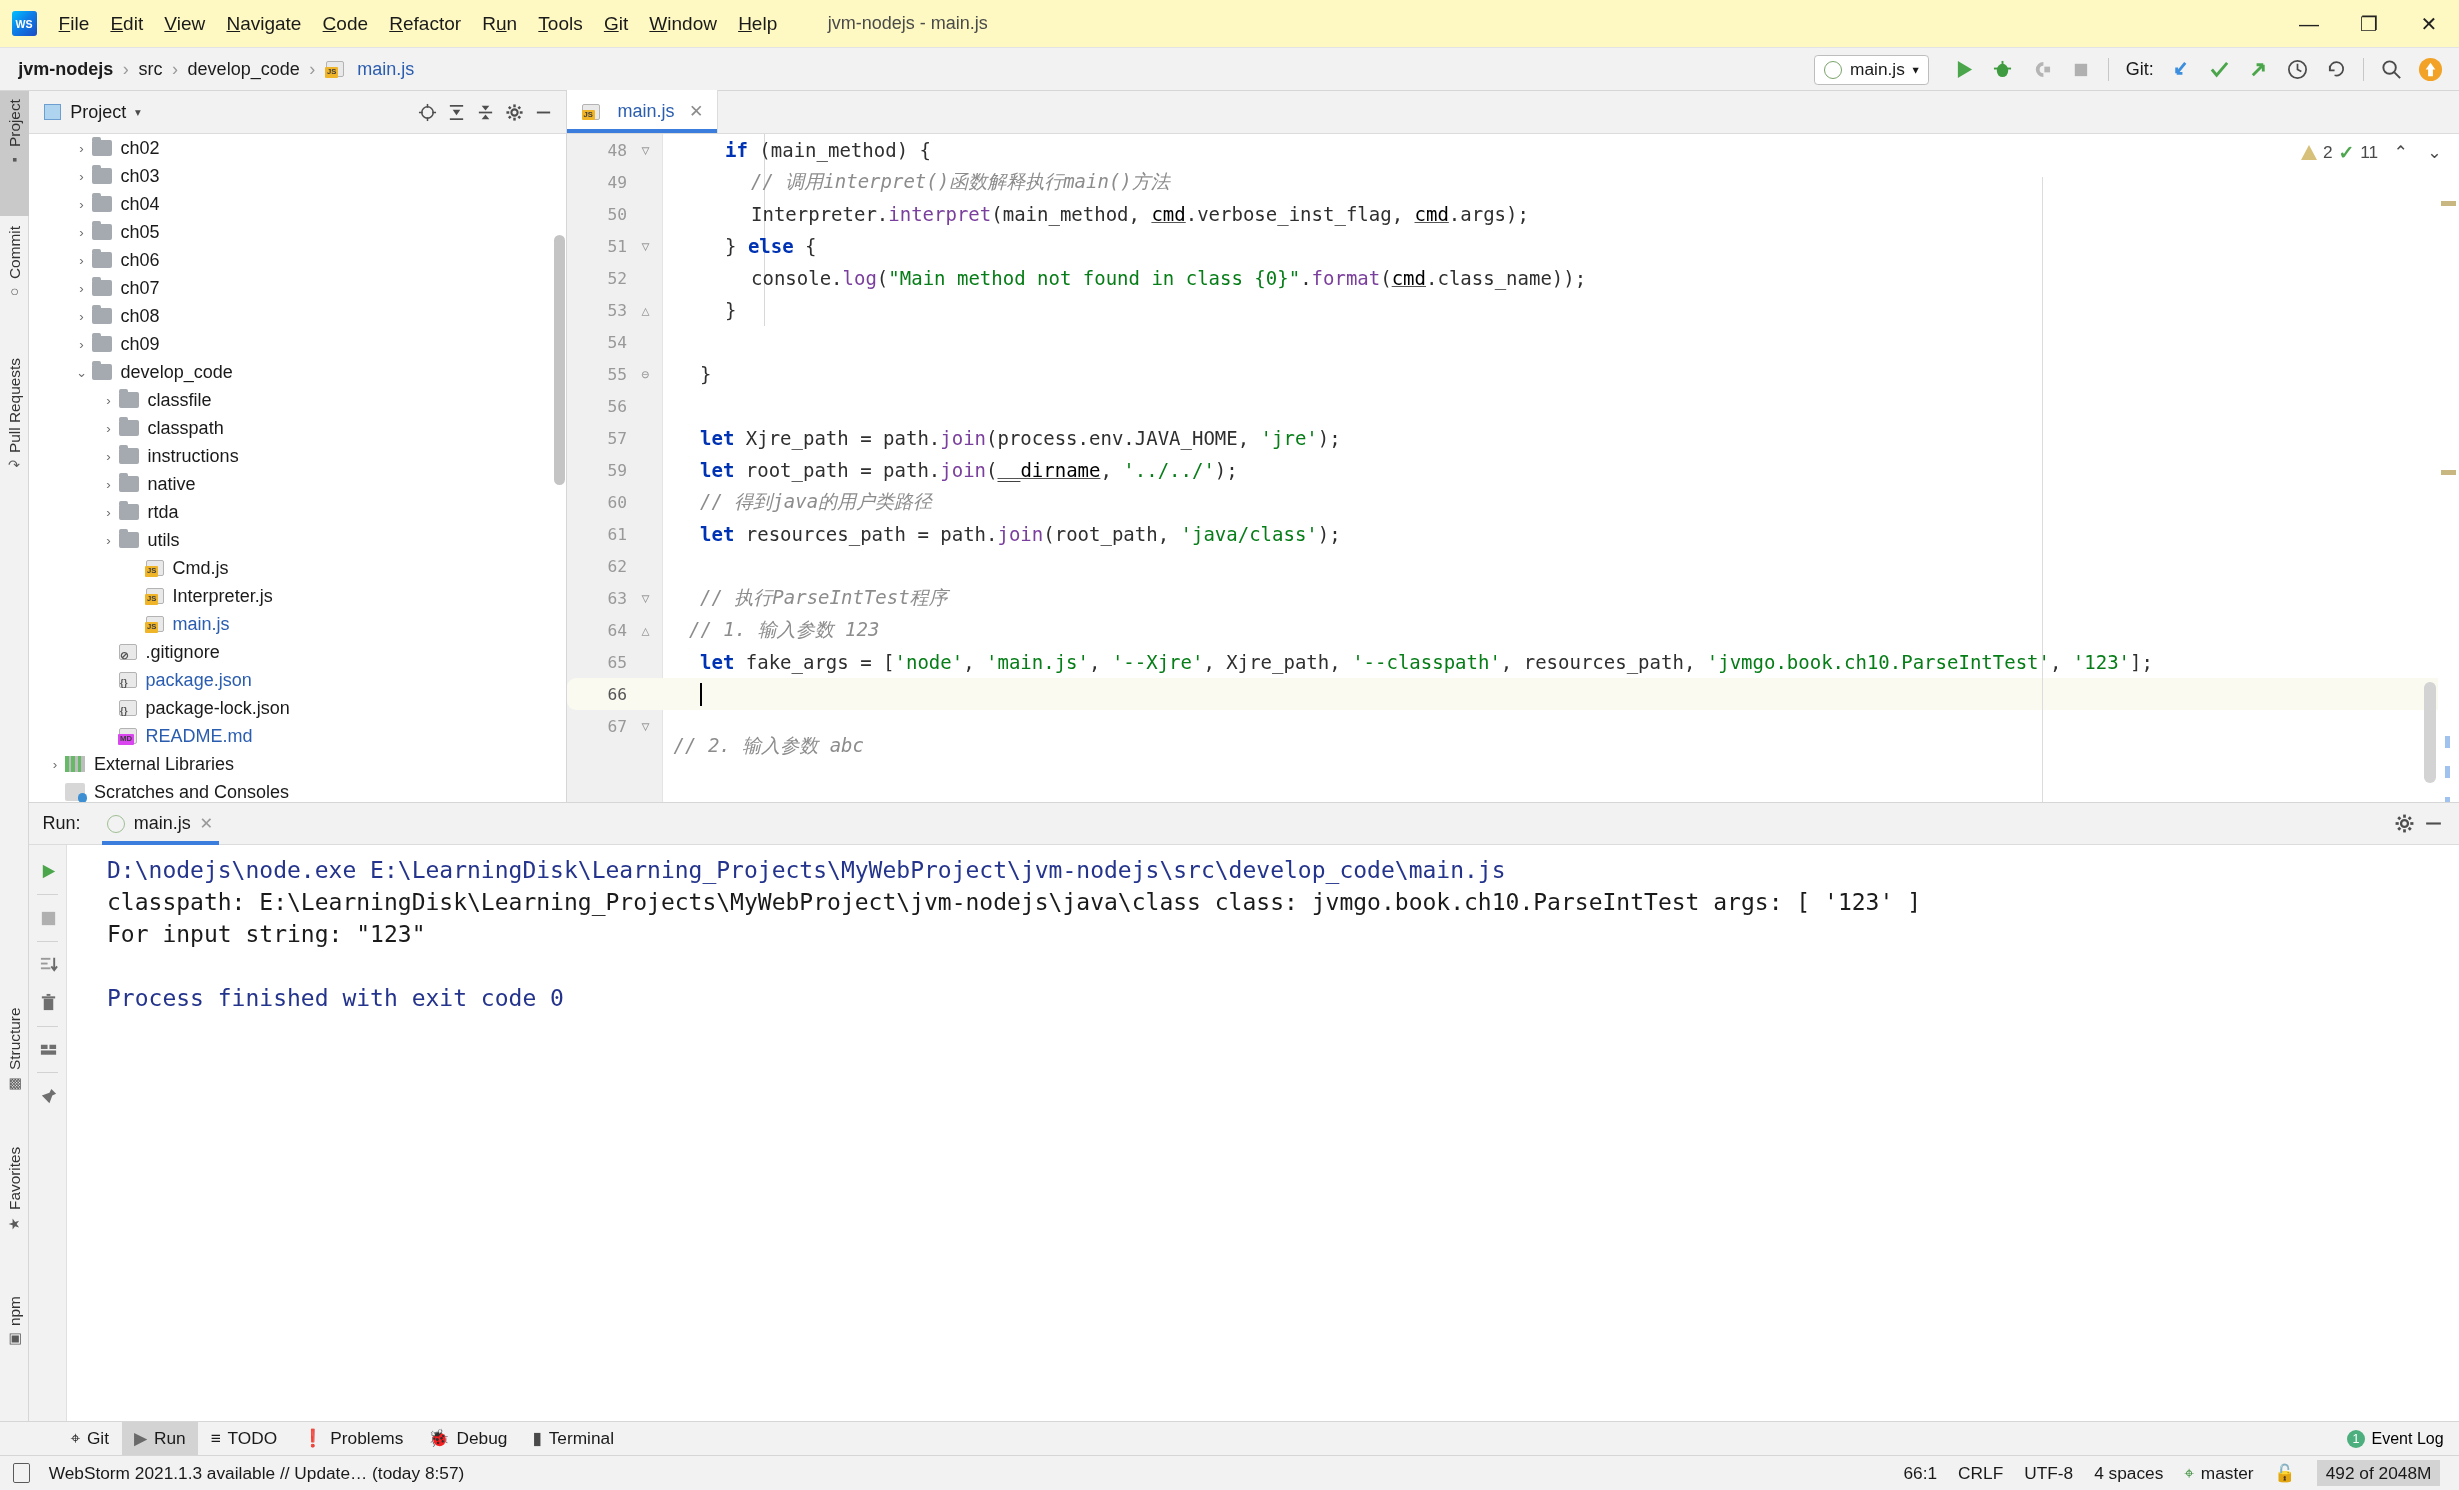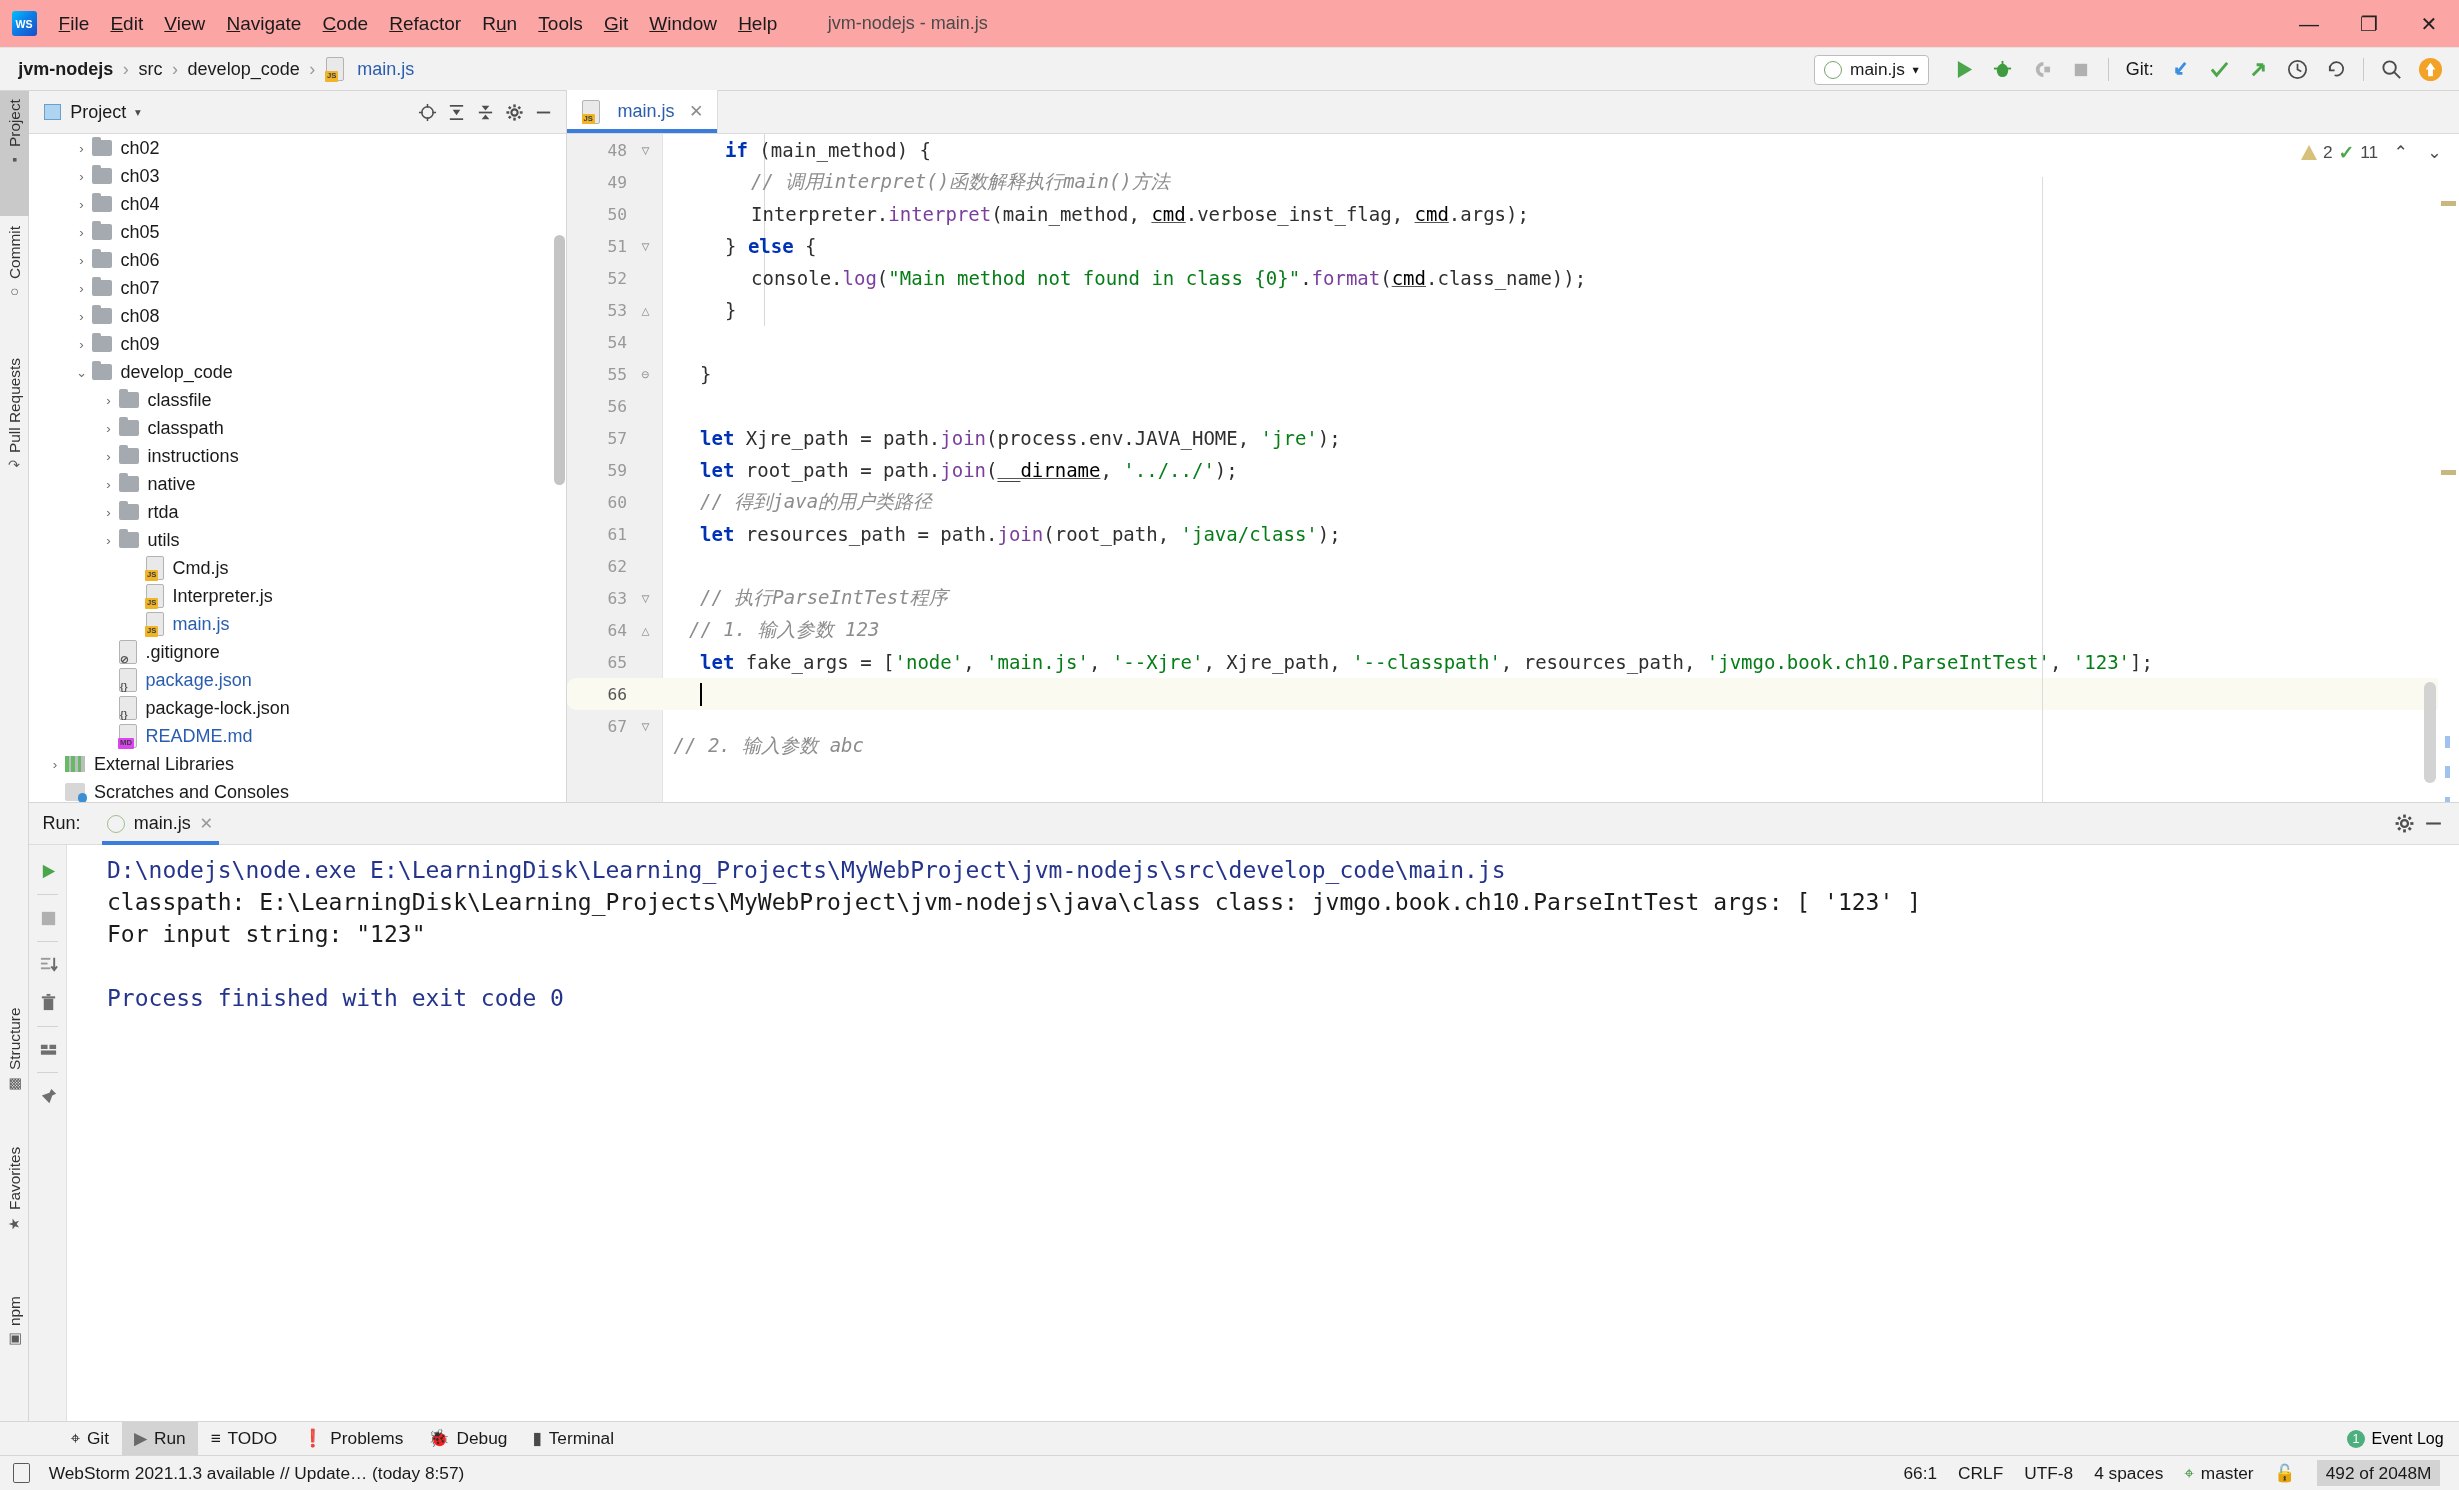--- a/index.html
+++ b/index.html
@@ -7,21 +7,21 @@
     width: 2459px; height: 1490px;
     font-family: "Liberation Sans", sans-serif;
     background: #f2f2f2;
     overflow: hidden;
   }
   #app { position: relative; width: 2459px; height: 1490px; background:#fff; }
 
   
   .menubar {
     position:absolute; top:0; left:0; width:2459px; height:48px;
-    background:#fca5a5; display:flex; align-items:center;
+    background:#fef9c3; display:flex; align-items:center;
     border-bottom:1px solid #e3e3e3;
   }
   .ws-logo {
     width:25px; height:25px; margin-left:11.5px; margin-right:11.5px;
     background:linear-gradient(135deg,#00c1ff 0%,#0d7fe8 45%,#1b4cc4 100%);
     border-radius:2.9px; position:relative; flex:none;
   }
   .ws-logo::after{
     content:"WS"; position:absolute; inset:0; color:#fff; font-size:10.6px;
     font-weight:bold; display:flex; align-items:center; justify-content:center;
@@ -106,21 +106,21 @@
   .arrow.blank { color:transparent; }
   .folder {
     width:20px; height:15.4px; background:#a5aab0; border-radius:1.9px; flex:none;
     margin-right:8.6px; position:relative;
   }
   .folder::before{
     content:""; position:absolute; top:-2.9px; left:0; width:8.6px; height:3.8px;
     background:#a5aab0; border-radius:1.9px 1.9px 0 0;
   }
   .fileic {
-    width:18px; height:24px; flex:none; margin-right:8.6px; position:relative;
+    width:18px; height:16px; flex:none; margin-right:8.6px; position:relative;
     background:#e9e9e9; border:1px solid #b3b3b3; border-radius:2px;
   }
   .fileic .badge{
     position:absolute; left:-1.9px; bottom:-1.9px; font-size:7.7px; line-height:8.6px;
     padding:1px 1.9px; color:#3c3c3c; font-family:"Liberation Sans",sans-serif;
     font-weight:bold; border-radius:1px;
   }
   .fileic.js .badge { background:#f0b429; }
   .fileic.md .badge { background:#d946ef; }
   .fileic.json .badge { background:transparent; color:#555; font-size:9.6px; }

